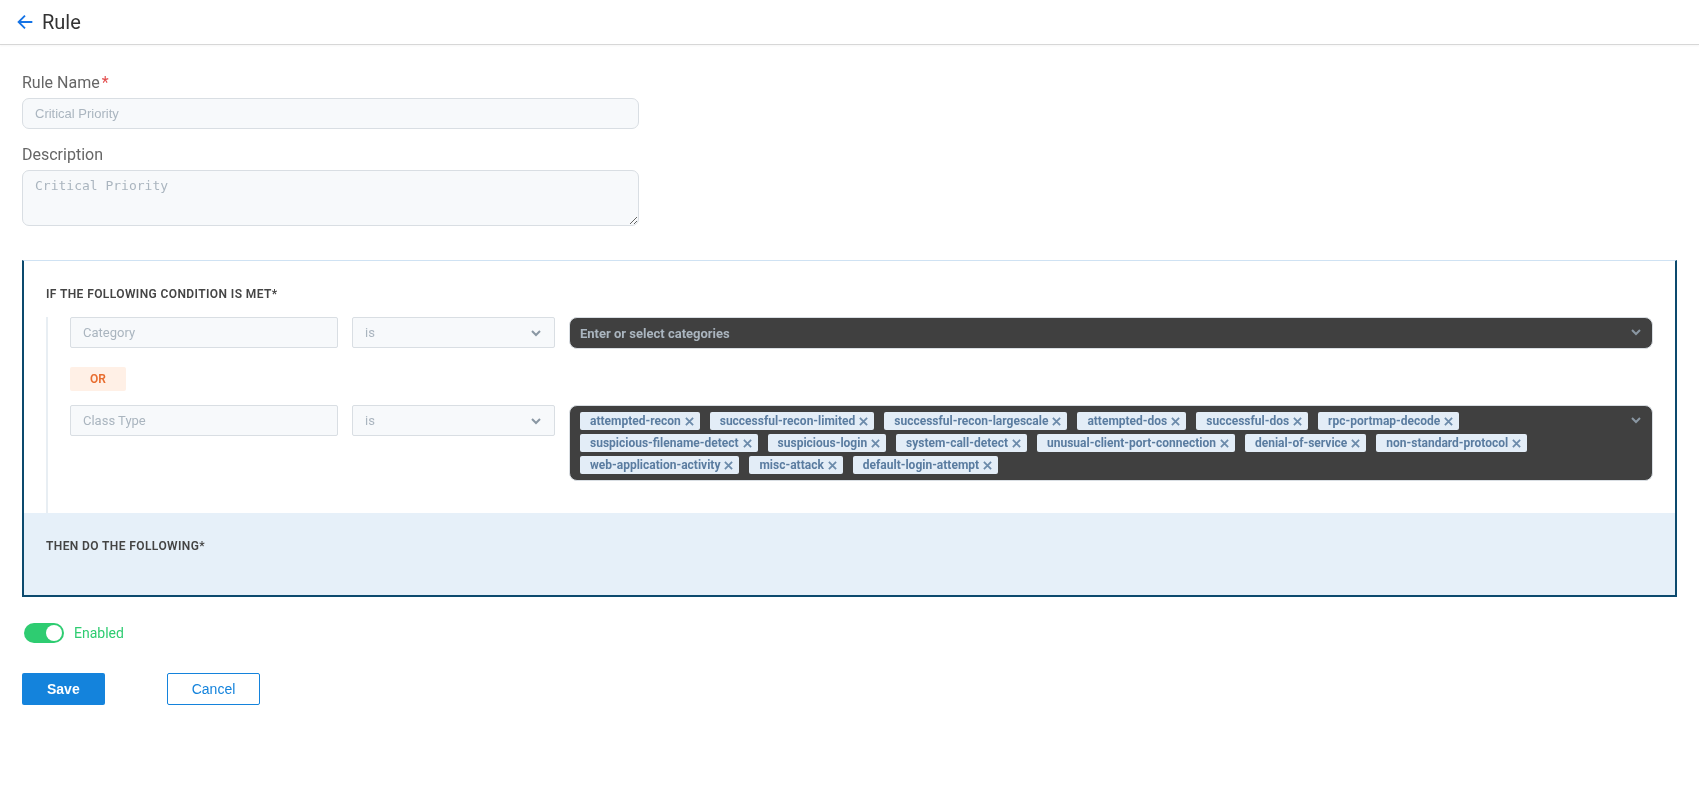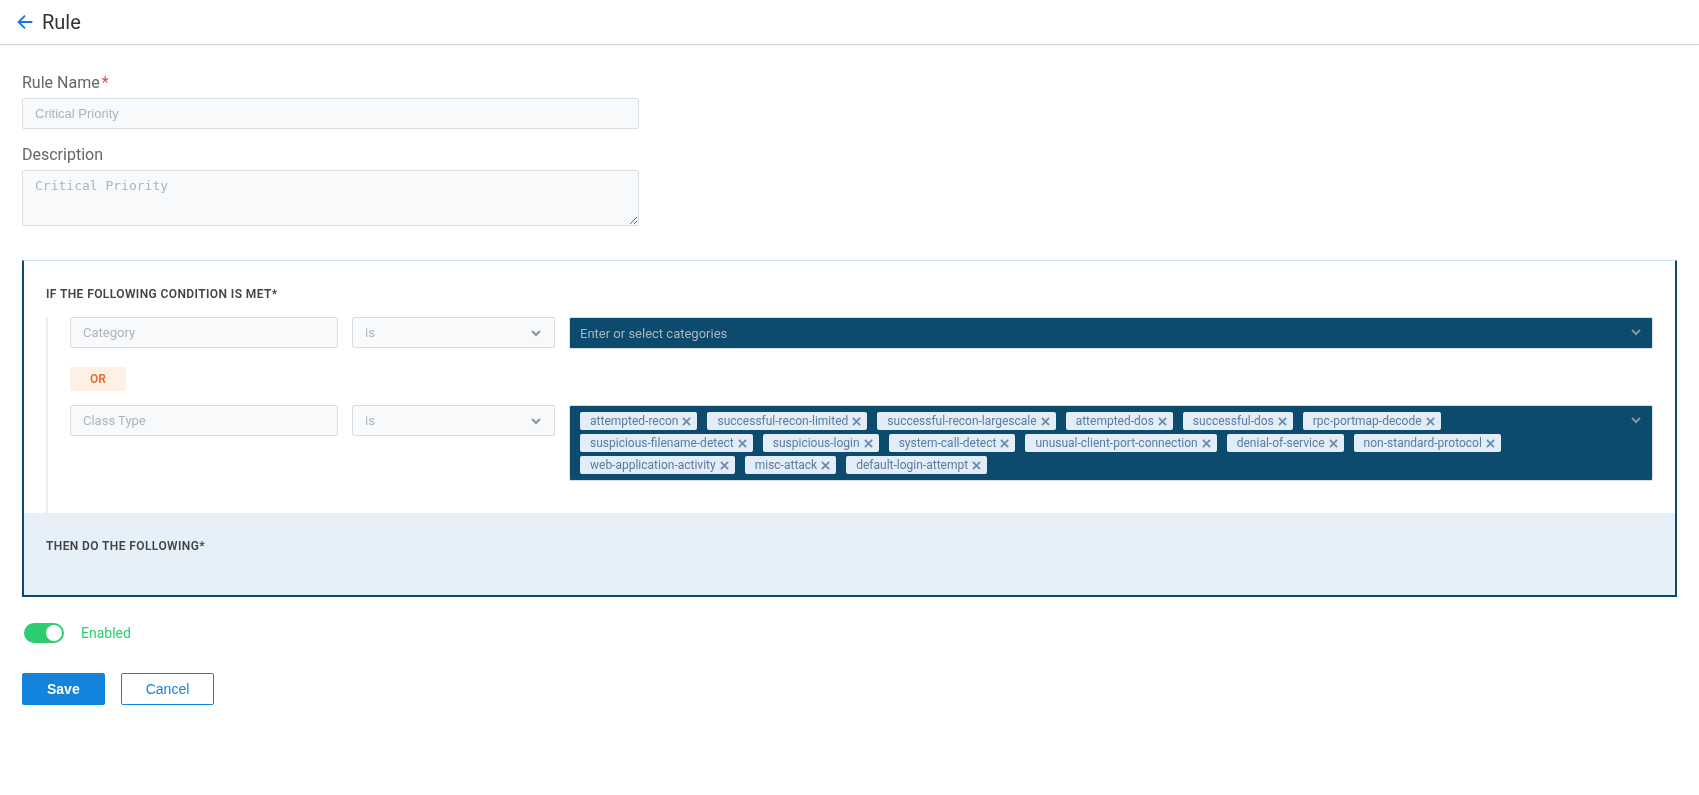--- a/index.html
+++ b/index.html
@@ -21,21 +21,21 @@
 
   .content { padding: 12px 22px 30px 22px; }
 
   .field-label { font-size: 16px; color: #666; margin: 16px 0 6px 0; }
   .field-label .req { color: #e34c4c; margin-left: 2px; }
 
   .text-input, .textarea, .select, .multi-select {
     width: 617px;
     background: #f7f9fb;
     border: 1px solid #d9dee3;
-    border-radius: 2px;
+    border-radius: 7px;
     padding: 7px 12px;
     font-size: 13px;
     color: #aab5bf;
   }
   .textarea { height: 56px; resize: both; }
 
   .condition-panel {
     border: 2px solid #0c4a6e;
     border-top: 1px solid #cfe2f3;
     margin-top: 31px;
@@ -60,32 +60,33 @@
     display: flex;
     align-items: center;
     justify-content: space-between;
     cursor: pointer;
   }
   .sel-field { width: 268px; }
   .sel-op { width: 203px; }
   .chev { width: 12px; height: 12px; stroke: #8a97a3; stroke-width: 2; fill: none; }
   .value-box {
     flex: 1;
-    background: #0c4a6e;
+    background: #404040;
     border: 1px solid #d9dee3;
-    border-radius: 2px;
+    border-radius: 8px;
     padding: 6px 30px 6px 10px;
     font-size: 13px;
     color: #aab5bf;
     position: relative;
     min-height: 32px;
     display: flex;
     flex-wrap: wrap;
     align-items: center;
     gap: 4px 10px;
+    font-weight: bold;
   }
   .value-box .chev-wrap {
     position: absolute; right: 10px; top: 8px;
   }
 
   .or-badge {
     display: inline-block;
     background: #fff0e6;
     color: #e86c2e;
     font-size: 12px;
@@ -119,38 +120,38 @@
     border-radius: 2px;
     padding: 7px 12px;
     font-size: 13px;
     color: #aab5bf;
     display: flex;
     justify-content: space-between;
     align-items: center;
     cursor: pointer;
   }
 
-  .enabled-row { display: flex; align-items: center; gap: 17px; margin-top: 26px; padding: 0 2px; }
+  .enabled-row { display: flex; align-items: center; gap: 10px; margin-top: 26px; padding: 0 2px; }
   .toggle {
     width: 40px; height: 20px; border-radius: 10px; background: #2ecc71;
     position: relative; cursor: pointer;
   }
   .toggle-knob {
     position: absolute; right: 2px; top: 2px; width: 16px; height: 16px;
     background: #fff; border-radius: 50%;
   }
   .enabled-text { color: #2ecc71; font-size: 14px; }
 
   .button-row { display: flex; gap: 16px; margin-top: 30px; }
   .btn {
     font-size: 14px; padding: 7px 24px; border-radius: 2px; cursor: pointer;
     border: 1px solid transparent;
   }
   .btn-primary { background: #1483dc; color: #fff; font-weight: bold; }
-  .btn-secondary { background: #fff; color: #1483dc; border-color: #1483dc; }
+  .btn-secondary { background: #fff; color: #1483dc; border-color: #1483dc; margin-left: 46px; }
 </style>
 </head>
 <body>
 
 <div class="header">
   <svg class="back-icon" viewBox="0 0 24 24">
     <path d="M12 5 L5 12 L12 19 M5 12 L20 12"></path>
   </svg>
   <div class="page-title">Rule</div>
 </div>

